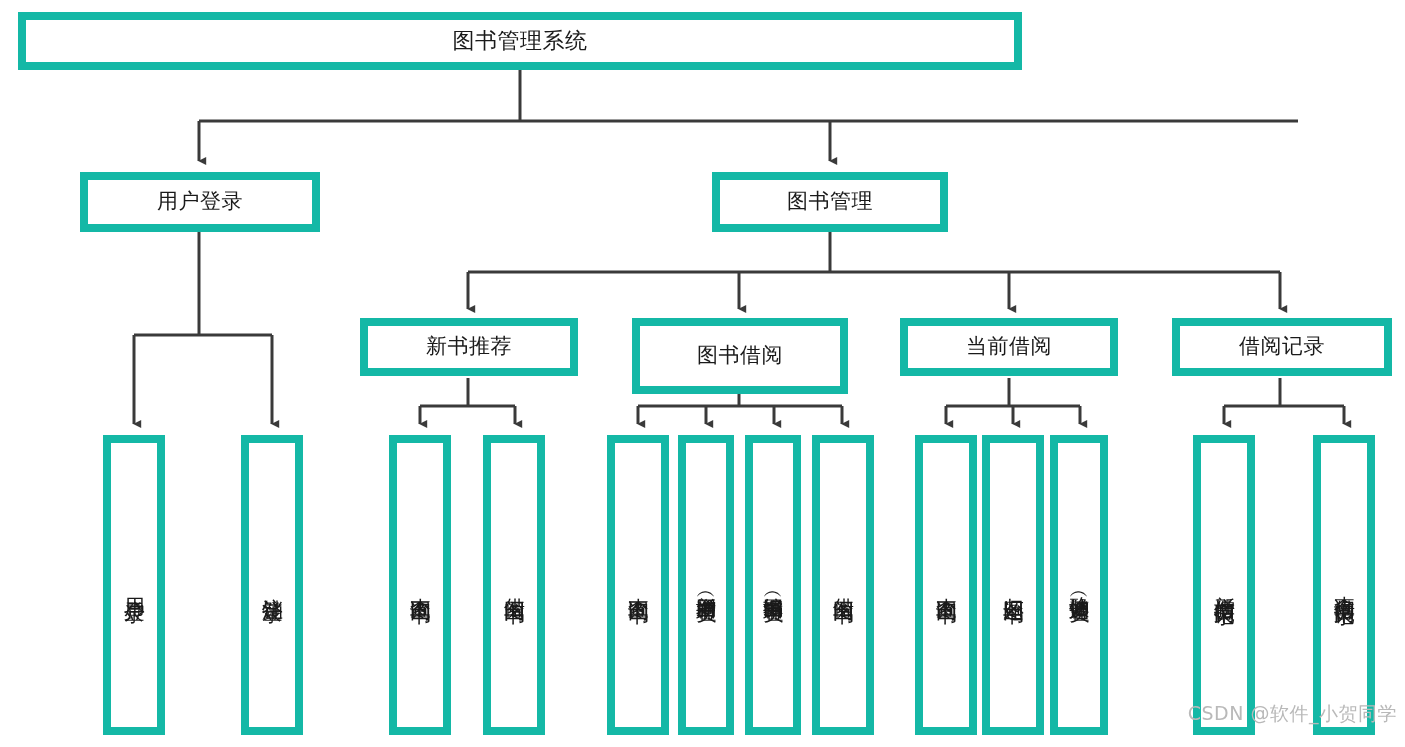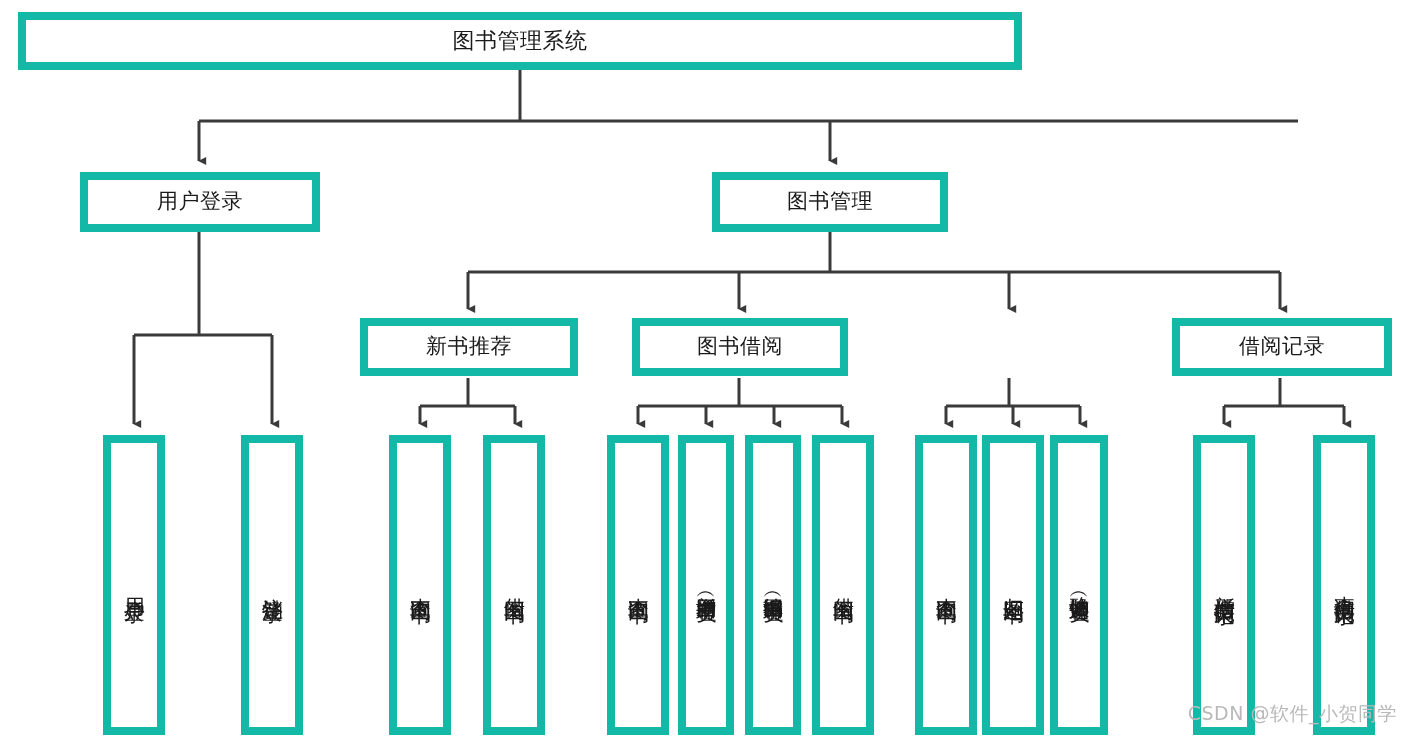--- a/index.html
+++ b/index.html
@@ -149,24 +149,27 @@
   </div>
 
   <div class="node horiz" style="left:712px; top:172px; width:236px; height:60px;">
     <span class="node-label">图书管理</span>
   </div>
 
   <div class="node horiz" style="left:360px; top:318px; width:218px; height:58px;">
     <span class="node-label">新书推荐</span>
   </div>
 
-  <div class="node horiz" style="left:632px; top:318px; width:216px; height:58px;">
+  <div class="node horiz" style="left:632px; top:318px; width:216px; height:76px;">
     <span class="node-label">图书借阅</span>
   </div>
 
+  <div class="node horiz" style="left:900px; top:318px; width:218px; height:58px;">
+    <span class="node-label">当前借阅</span>
+  </div>
 
   <div class="node horiz" style="left:1172px; top:318px; width:220px; height:58px;align-items:center;">
     <span class="node-label">借阅记录</span>
   </div>
 
   <div class="node vert" style="left:103px; top:435px; width:62px; height:300px;">
     <span class="node-label">用户登录</span>
   </div>
   <div class="node vert" style="left:241px; top:435px; width:62px; height:300px;">
     <span class="node-label">注销登录</span>

